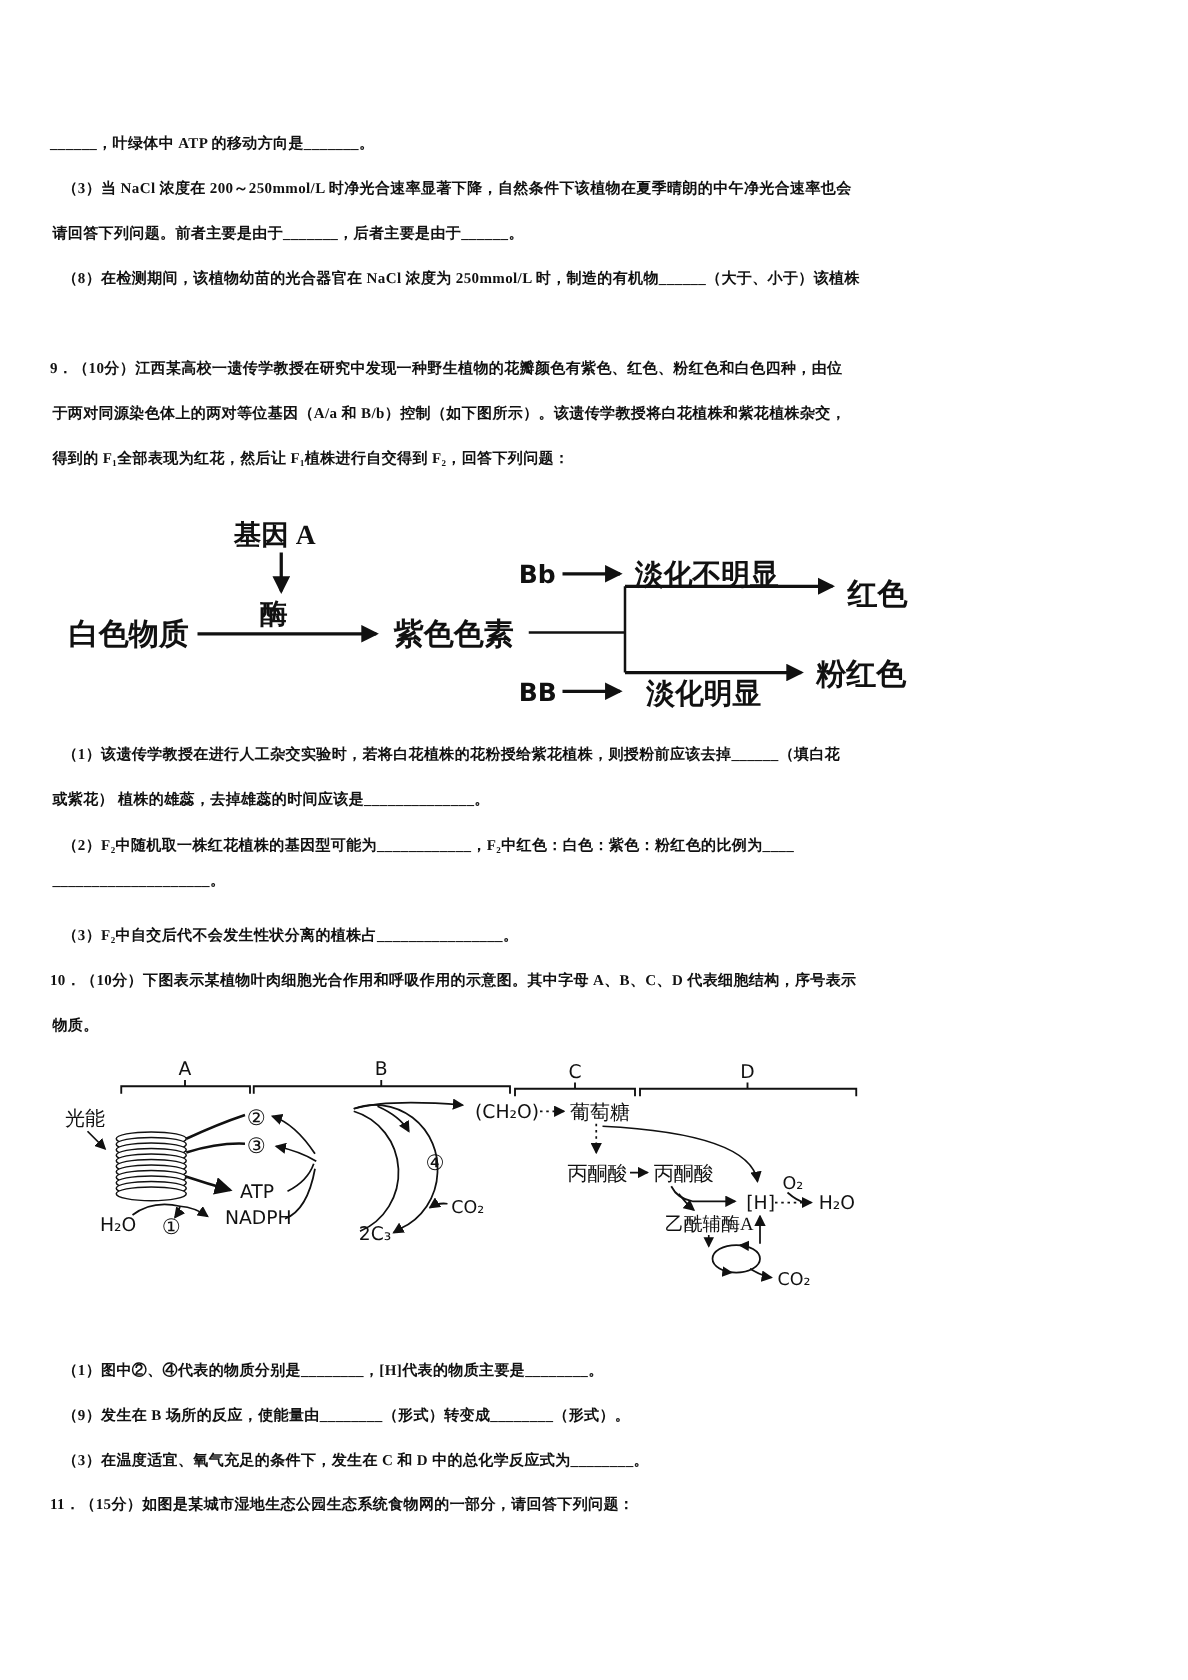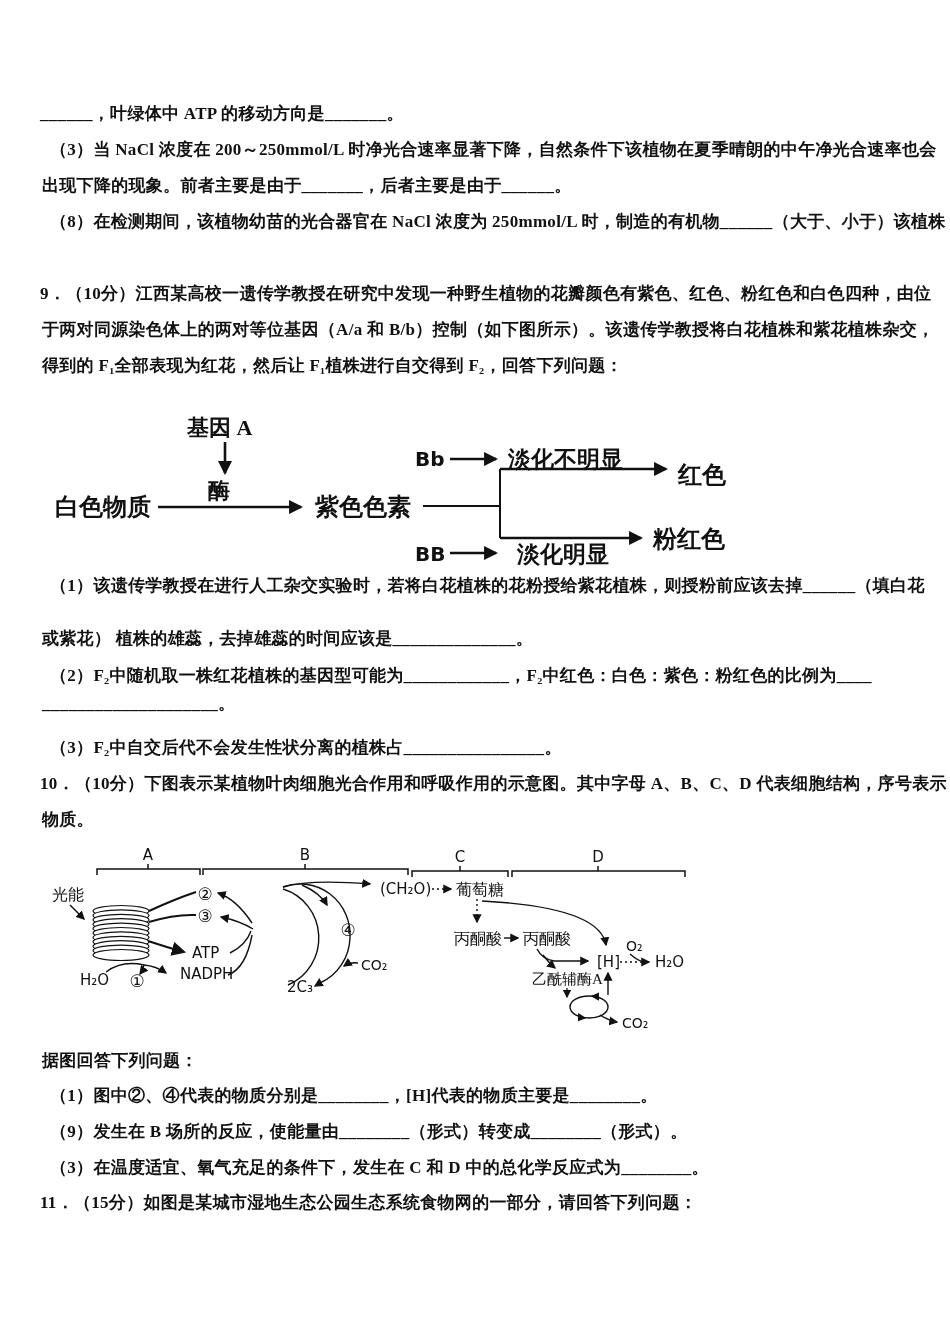--- a/index.html
+++ b/index.html
@@ -7,53 +7,52 @@
     position:relative;
     width:950px;height:1344px;
     background:#ffffff;
     overflow:hidden;
     font-family:"Liberation Serif","DejaVu Serif",serif;
     color:#111;
   }
   .line{
     position:absolute;
     white-space:nowrap;
-    font-size:17px;
+    font-size:12px;
     line-height:36px;
     height:36px;
     letter-spacing:0.3px;
   }
   .qnum{font-weight:700;}
   .qtext{font-weight:700;}
   svg text{fill:#111;}
   .cjk-d1{font-family:"Liberation Serif","DejaVu Serif",serif;font-weight:600;}
   .lat-d1{font-family:"DejaVu Sans","Liberation Sans",sans-serif;font-weight:600;}
   .cjk-d2{font-family:"Liberation Serif","DejaVu Serif",serif;}
   .lat-d2{font-family:"DejaVu Sans","Liberation Sans",sans-serif;}
 </style>
 </head>
 <body>
 
 <div id="page">
 
   <div class="line" style="top:96px;left:40px"><span class="qnum"></span><span class="qtext">______，叶绿体中 ATP 的移动方向是_______。</span></div>
   <div class="line" style="top:132px;left:50px"><span class="qnum"></span><span class="qtext">（3）当 NaCl 浓度在 200～250mmol/L 时净光合速率显著下降，自然条件下该植物在夏季晴朗的中午净光合速率也会</span></div>
-  <div class="line" style="top:168px;left:42px"><span class="qnum"></span><span class="qtext">出现下降的现象。前者主要是由于_______，后者主要是由于______。</span></div>
+  <div class="line" style="top:168px;left:42px"><span class="qnum"></span><span class="qtext">请回答下列问题。前者主要是由于_______，后者主要是由于______。</span></div>
   <div class="line" style="top:204px;left:50px"><span class="qnum"></span><span class="qtext">（8）在检测期间，该植物幼苗的光合器官在 NaCl 浓度为 250mmol/L 时，制造的有机物______（大于、小于）该植株</span></div>
   <div class="line" style="top:276px;left:40px"><span class="qnum">9．（10分）</span><span class="qtext">江西某高校一遗传学教授在研究中发现一种野生植物的花瓣颜色有紫色、红色、粉红色和白色四种，由位</span></div>
   <div class="line" style="top:312px;left:42px"><span class="qnum"></span><span class="qtext">于两对同源染色体上的两对等位基因（A/a 和 B/b）控制（如下图所示）。该遗传学教授将白花植株和紫花植株杂交，</span></div>
   <div class="line" style="top:348px;left:42px"><span class="qnum"></span><span class="qtext">得到的 F₁全部表现为红花，然后让 F₁植株进行自交得到 F₂，回答下列问题：</span></div>
-  <div class="line" style="top:568px;left:50px"><span class="qnum"></span><span class="qtext">（1）该遗传学教授在进行人工杂交实验时，若将白花植株的花粉授给紫花植株，则授粉前应该去掉______（填白花</span></div>
+  <div class="line" style="top:585px;left:50px"><span class="qnum"></span><span class="qtext">（1）该遗传学教授在进行人工杂交实验时，若将白花植株的花粉授给紫花植株，则授粉前应该去掉______（填白花</span></div>
   <div class="line" style="top:621px;left:42px"><span class="qnum"></span><span class="qtext">或紫花） 植株的雄蕊，去掉雄蕊的时间应该是______________。</span></div>
   <div class="line" style="top:658px;left:50px"><span class="qnum"></span><span class="qtext">（2）F₂中随机取一株红花植株的基因型可能为____________，F₂中红色：白色：紫色：粉红色的比例为____</span></div>
   <div class="line" style="top:686px;left:42px"><span class="qnum"></span><span class="qtext">____________________。</span></div>
   <div class="line" style="top:730px;left:50px"><span class="qnum"></span><span class="qtext">（3）F₂中自交后代不会发生性状分离的植株占________________。</span></div>
   <div class="line" style="top:766px;left:40px"><span class="qnum">10．（10分）</span><span class="qtext">下图表示某植物叶肉细胞光合作用和呼吸作用的示意图。其中字母 A、B、C、D 代表细胞结构，序号表示</span></div>
   <div class="line" style="top:802px;left:42px"><span class="qnum"></span><span class="qtext">物质。</span></div>
-  <div class="line" style="top:1043px;left:42px"><span class="qnum"></span><span class="qtext">据图回答下列问题：</span></div>
   <div class="line" style="top:1078px;left:50px"><span class="qnum"></span><span class="qtext">（1）图中②、④代表的物质分别是________，[H]代表的物质主要是________。</span></div>
   <div class="line" style="top:1114px;left:50px"><span class="qnum"></span><span class="qtext">（9）发生在 B 场所的反应，使能量由________（形式）转变成________（形式）。</span></div>
   <div class="line" style="top:1150px;left:50px"><span class="qnum"></span><span class="qtext">（3）在温度适宜、氧气充足的条件下，发生在 C 和 D 中的总化学反应式为________。</span></div>
   <div class="line" style="top:1185px;left:40px"><span class="qnum">11．（15分）</span><span class="qtext">如图是某城市湿地生态公园生态系统食物网的一部分，请回答下列问题：</span></div>
 
   <svg style="position:absolute;left:40px;top:405px" width="720" height="170" viewBox="0 0 720 170">
     <defs>
       <marker id="ah1" viewBox="0 0 10 10" refX="8.5" refY="5" markerWidth="5.4" markerHeight="5.4" orient="auto">
         <path d="M0,0 L10,5 L0,10 z" fill="#111"></path>
       </marker>

